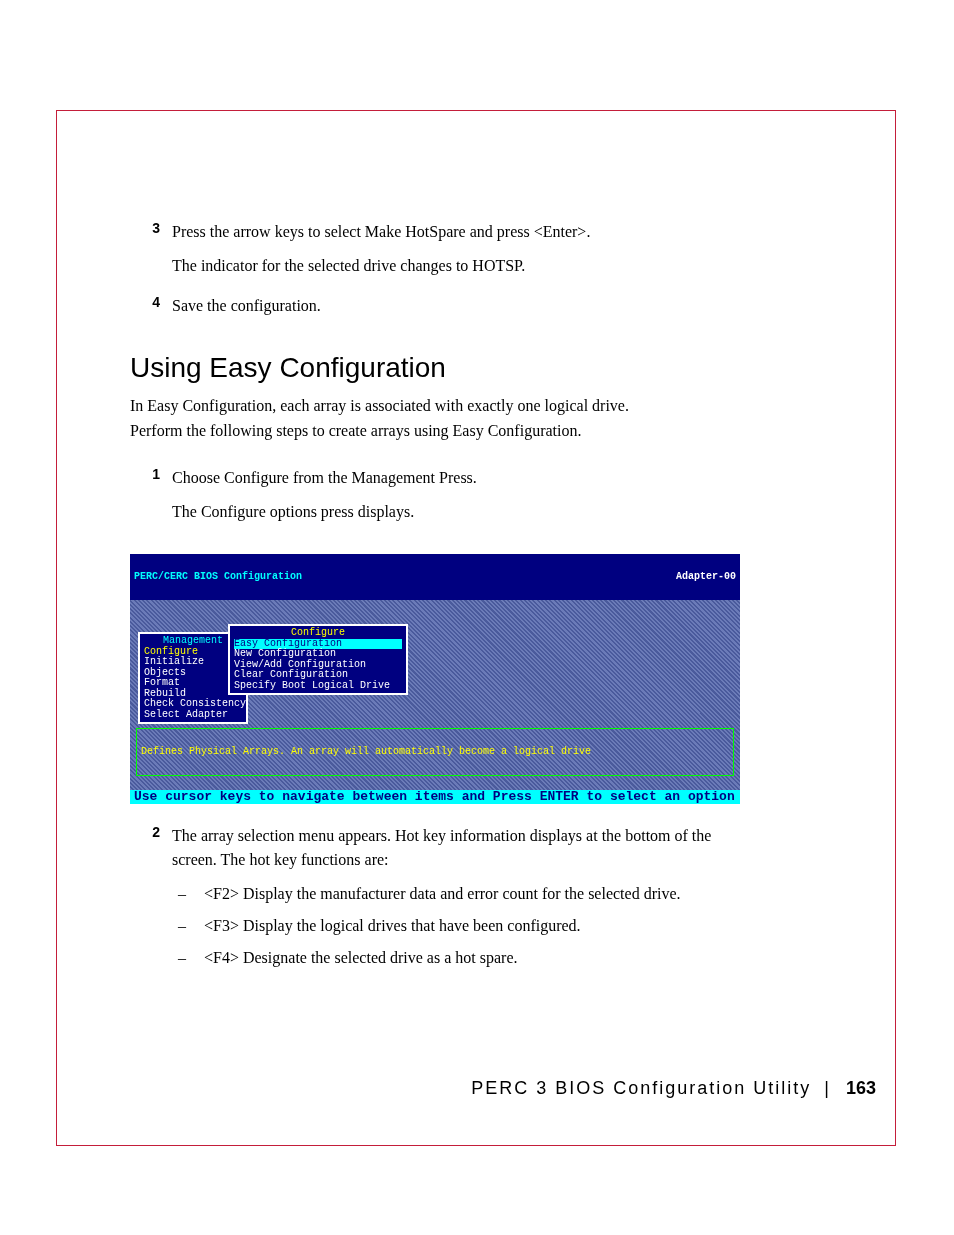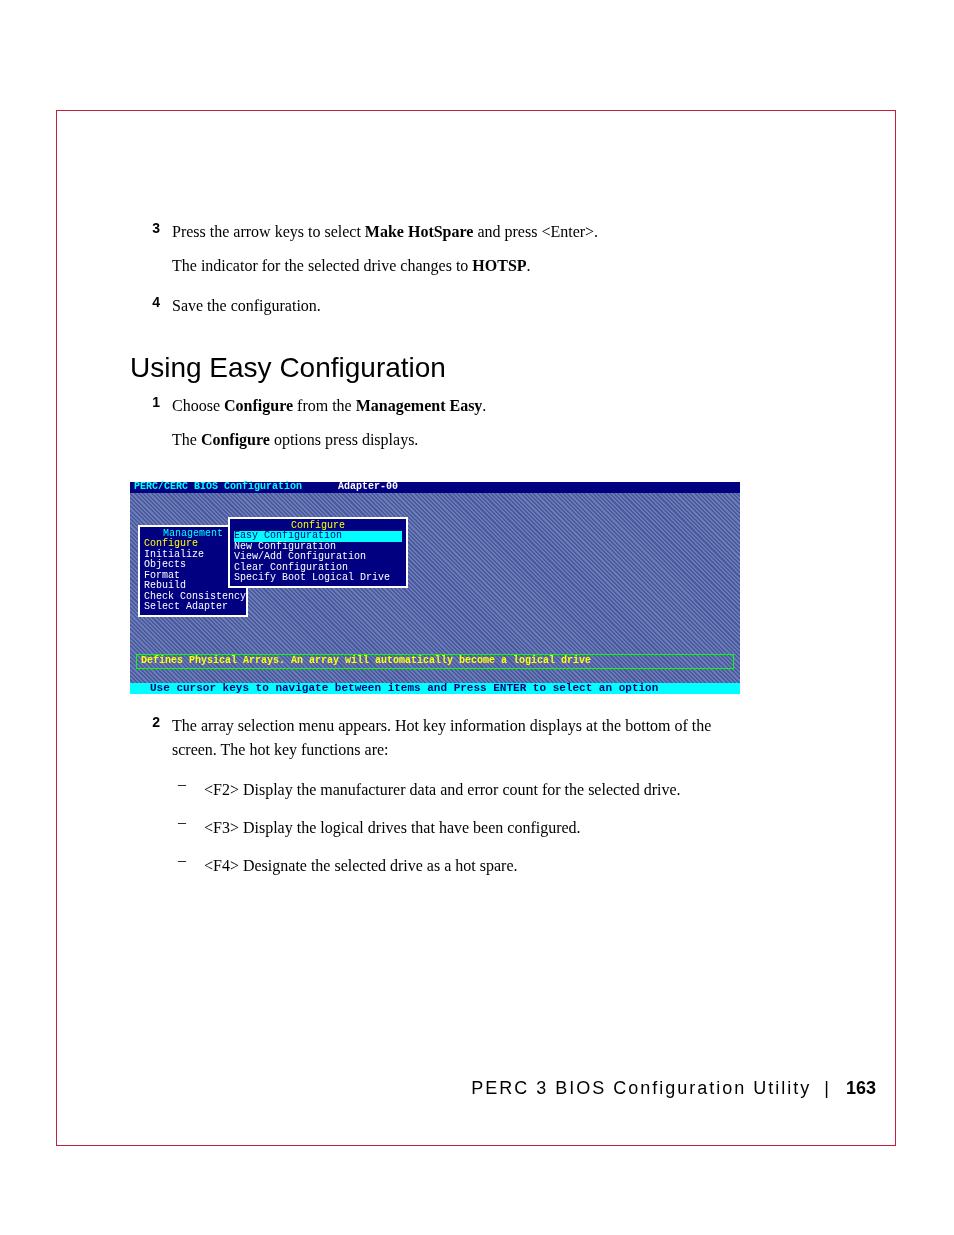--- a/index.html
+++ b/index.html
@@ -41,21 +41,21 @@
     text-align: right;
     padding-right: 12px;
   }
   .ol-body {
     flex: 1;
     line-height: 1.5;
   }
   .para {
     margin: 0 0 10px 0;
   }
-  .bold { font-weight: bold; }
+  .bold { font-weight: normal; }
   h2.section-heading {
     font-family: 'Arial Black', Arial, sans-serif;
     font-weight: 400;
     font-size: 28px;
     margin: 24px 0 10px 0;
     letter-spacing: 0px;
   }
   .intro-para {
     line-height: 1.55;
     margin: 0 0 22px 0;
@@ -66,22 +66,22 @@
     width: 610px;
     font-family: 'Courier New', monospace;
     font-size: 10px;
     line-height: 1.05;
     position: relative;
   }
   .bios-titlebar {
     background: #000080;
     color: #fff;
     display: flex;
-    justify-content: flex-start;
-    padding: 0 4px;
+    justify-content: space-between;
+    padding: 18px 4px;
     font-weight: bold;
     gap: 36px;
   }
   .bios-titlebar .left { color: #00ffff; }
   .bios-bg {
     height: 190px;
     background: repeating-linear-gradient(45deg,#6b7bb8 0 1.5px,#4a5a9c 1.5px 3px);
     position: relative;
   }
   .bios-window {
@@ -115,46 +115,46 @@
     text-align: center;
   }
   .conf-item { color: #fff; white-space: pre; }
   .conf-item.hl { background: #00ffff; color: #000080; }
   .bios-helpbar {
     position: absolute;
     bottom: 14px;
     left: 6px;
     right: 6px;
     border: 1px solid #00ff00;
-    padding: 1px 4px;
+    padding: 18px 4px;
     color: #ffff00;
-    font-weight: bold;
+    font-weight: normal;
     background: transparent;
   }
   .bios-footbar {
     background: #00ffff;
     color: #000080;
-    padding: 0px 20px;
-    font-weight: bold;
-    font-size: 11px;
+    padding: 0px 4px;
+    font-weight: bold;
+    font-size: 13px;
   }
   .sub-list {
     margin-top: 8px;
   }
   .sub-item {
     display: flex;
     margin-bottom: 8px;
     line-height: 1.5;
   }
   .sub-dash {
     width: 26px;
     flex-shrink: 0;
     padding-left: 6px;
   }
-  .sub-body { flex: 1; margin-top: 6px; }
+  .sub-body { flex: 1; }
   .footer {
     position: absolute;
     right: 78px;
     top: 1078px;
     font-family: Arial, sans-serif;
     font-size: 18px;
     letter-spacing: 2px;
     color: #000;
   }
   .footer .page-num {
@@ -188,26 +188,29 @@
 
   <div class="ol-item">
     <div class="ol-num">4</div>
     <div class="ol-body">
       <p class="para">Save the configuration.</p>
     </div>
   </div>
 
   <h2 class="section-heading">Using Easy Configuration</h2>
 
+  <p class="intro-para">
+    <span>In </span><span class="bold">Easy Configuration,</span><span> each array is associated with exactly one logical drive. Perform the following steps to create arrays using </span><span class="bold">Easy Configuration</span><span>.</span>
+  </p>
 
   <div class="ol-item">
     <div class="ol-num">1</div>
     <div class="ol-body">
       <p class="para">
-        <span>Choose </span><span class="bold">Configure</span><span> from the </span><span class="bold">Management Easy</span><span>.</span>
+        <span>Choose </span><span class="bold">Configure</span><span> from the </span><span class="bold">Management Press</span><span>.</span>
       </p>
       <p class="para">
         <span>The </span><span class="bold">Configure</span><span> options press displays.</span>
       </p>
     </div>
   </div>
 
   <div class="screenshot">
     <div class="bios-titlebar">
       <span class="left">PERC/CERC BIOS Configuration</span>

